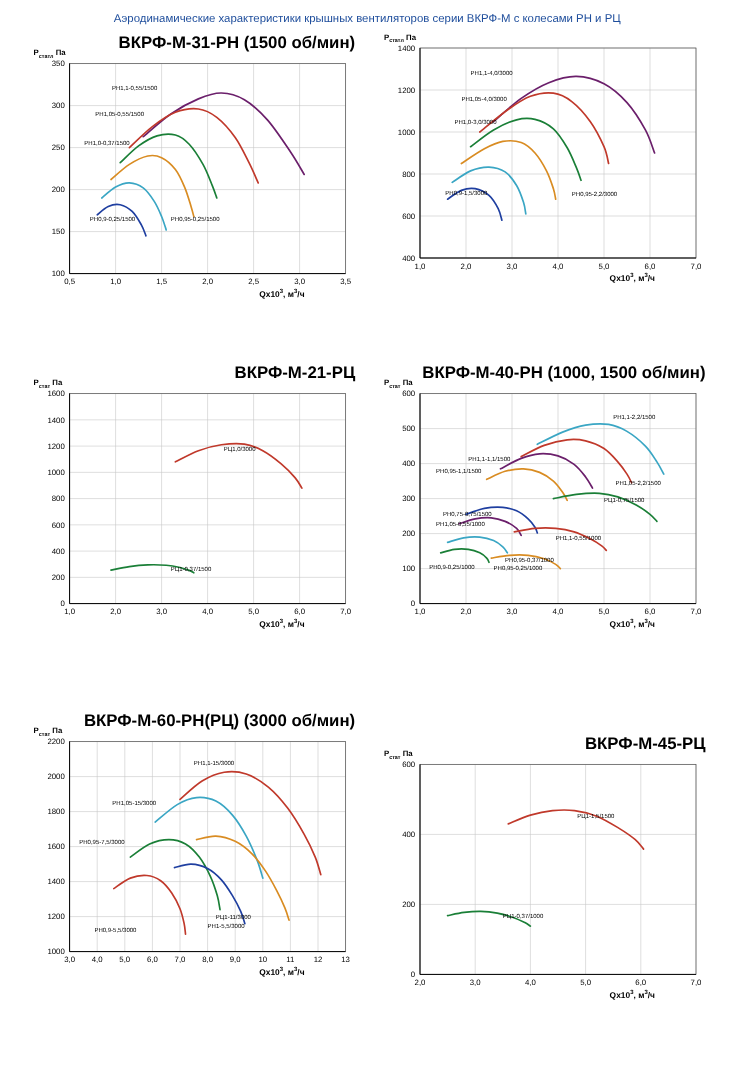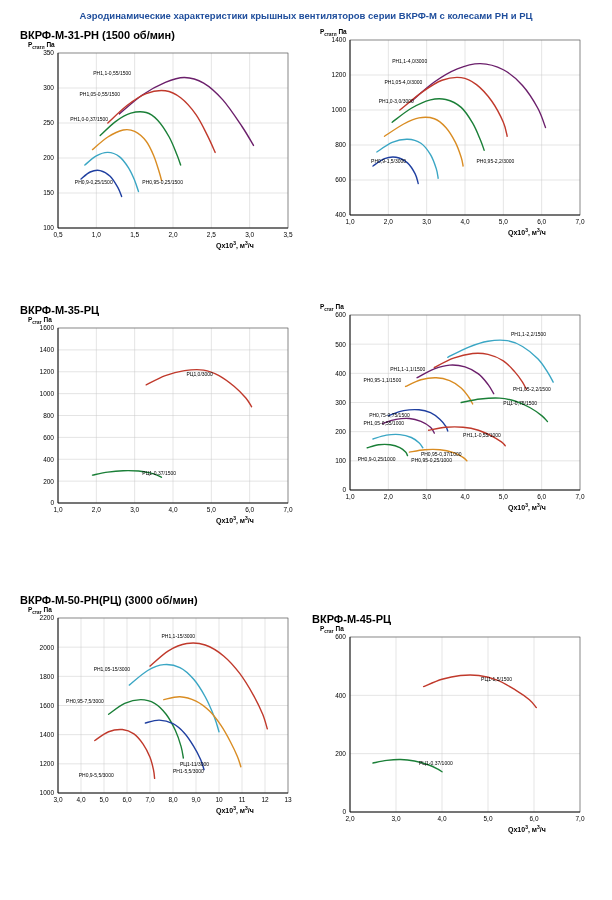--- a/index.html
+++ b/index.html
@@ -10,29 +10,29 @@
     font-family: "Liberation Sans", sans-serif;
     color: #000;
     position: relative;
     overflow: hidden;
   }
   .page-title {
     position: absolute;
     top: 10px; left: 0; width: 612px;
     text-align: center;
     font-size: 9.5px;
-    font-weight: bold;
+    font-weight: normal;
     color: #1f4e9c;
   }
   .panel {
     position: absolute;
   }
   .panel-title {
-    text-align: left;
-    font-size: 11px;
+    text-align: right;
+    font-size: 14px;
     font-weight: bold;
     color: #000;
     line-height: 11px;
     margin-bottom: 2px;
   }
   .plot-wrap {
     position: relative;
   }
   .ylab {
     position: absolute;
@@ -154,21 +154,21 @@
         <text x="66.75" y="73" class="curvelbl">РН1,0-3,0/3000</text>
         <text x="164.5" y="133.375" class="curvelbl">РН0,95-2,2/3000</text>
         <text x="59.083333333333336" y="132.5" class="curvelbl">РН0,9-1,5/3000</text>
       </svg>
       <div class="ylab" style="left: 8px; top: -2px;"><span>Р</span><sub>статл</sub> <span>Па</span></div>
       <div class="xlab" style="left: 196px; top: 197px;">Qх10<sup>3</sup>, м<sup>3</sup>/ч</div>
     </div>
 </div>
 
 <div class="panel" style="left:20px; top:305px; width:276px;">
-  <div class="panel-title">ВКРФ-М-35-РЦ</div>
+  <div class="panel-title">ВКРФ-М-21-РЦ</div>
   <div class="plot-wrap" id="wrap2">
       <svg width="276" height="215" viewBox="0 0 276 215">
         <line x1="38" y1="185" x2="268" y2="185" class="grid"></line>
         <text x="34" y="187.4" class="tick" text-anchor="end">0</text>
         <line x1="38" y1="163.125" x2="268" y2="163.125" class="grid"></line>
         <text x="34" y="165.525" class="tick" text-anchor="end">200</text>
         <line x1="38" y1="141.25" x2="268" y2="141.25" class="grid"></line>
         <text x="34" y="143.65" class="tick" text-anchor="end">400</text>
         <line x1="38" y1="119.375" x2="268" y2="119.375" class="grid"></line>
         <text x="34" y="121.775" class="tick" text-anchor="end">600</text>
@@ -203,20 +203,21 @@
         <path d="M 72.50 157.11 C 75.06 156.62, 82.72 154.89, 87.83 154.16 C 92.94 153.43, 98.06 152.92, 103.17 152.73 C 108.28 152.55, 114.03 152.70, 118.50 153.06 C 122.97 153.43, 126.81 154.21, 130.00 154.92 C 133.19 155.63, 135.75 156.60, 137.67 157.33 C 139.58 158.06, 140.86 158.97, 141.50 159.30" stroke="#1a7f37" class="curve"></path>
         <text x="166.41666666666666" y="57.578125" class="curvelbl">РЦ1,0/3000</text>
         <text x="122.33333333333334" y="157.4375" class="curvelbl">РЦ1-0,37/1500</text>
       </svg>
       <div class="ylab" style="left: 8px; top: -2px;"><span>Р</span><sub>стат</sub> <span>Па</span></div>
       <div class="xlab" style="left: 196px; top: 197px;">Qх10<sup>3</sup>, м<sup>3</sup>/ч</div>
     </div>
 </div>
 
 <div class="panel" style="left:312px; top:305px; width:276px;">
+  <div class="panel-title">ВКРФ-М-40-РН (1000, 1500 об/мин)</div>
   <div class="plot-wrap" id="wrap3">
       <svg width="276" height="215" viewBox="0 0 276 215">
         <line x1="38" y1="185" x2="268" y2="185" class="grid"></line>
         <text x="34" y="187.4" class="tick" text-anchor="end">0</text>
         <line x1="38" y1="155.83333333333334" x2="268" y2="155.83333333333334" class="grid"></line>
         <text x="34" y="158.23333333333335" class="tick" text-anchor="end">100</text>
         <line x1="38" y1="126.66666666666667" x2="268" y2="126.66666666666667" class="grid"></line>
         <text x="34" y="129.06666666666666" class="tick" text-anchor="end">200</text>
         <line x1="38" y1="97.5" x2="268" y2="97.5" class="grid"></line>
         <text x="34" y="99.9" class="tick" text-anchor="end">300</text>
@@ -265,21 +266,21 @@
         <text x="108.91666666666667" y="150.58333333333334" class="curvelbl">РН0,95-0,37/1000</text>
         <text x="45.666666666666664" y="155.83333333333334" class="curvelbl">РН0,9-0,25/1000</text>
         <text x="99.33333333333334" y="157.29166666666666" class="curvelbl">РН0,95-0,25/1000</text>
       </svg>
       <div class="ylab" style="left: 8px; top: -2px;"><span>Р</span><sub>стат</sub> <span>Па</span></div>
       <div class="xlab" style="left: 196px; top: 197px;">Qх10<sup>3</sup>, м<sup>3</sup>/ч</div>
     </div>
 </div>
 
 <div class="panel" style="left:20px; top:595px; width:276px;">
-  <div class="panel-title">ВКРФ-М-50-РН(РЦ) (3000 об/мин)</div>
+  <div class="panel-title">ВКРФ-М-60-РН(РЦ) (3000 об/мин)</div>
   <div class="plot-wrap" id="wrap4">
       <svg width="276" height="215" viewBox="0 0 276 215">
         <line x1="38" y1="185" x2="268" y2="185" class="grid"></line>
         <text x="34" y="187.4" class="tick" text-anchor="end">1000</text>
         <line x1="38" y1="155.83333333333334" x2="268" y2="155.83333333333334" class="grid"></line>
         <text x="34" y="158.23333333333335" class="tick" text-anchor="end">1200</text>
         <line x1="38" y1="126.66666666666667" x2="268" y2="126.66666666666667" class="grid"></line>
         <text x="34" y="129.06666666666666" class="tick" text-anchor="end">1400</text>
         <line x1="38" y1="97.5" x2="268" y2="97.5" class="grid"></line>
         <text x="34" y="99.9" class="tick" text-anchor="end">1600</text>

